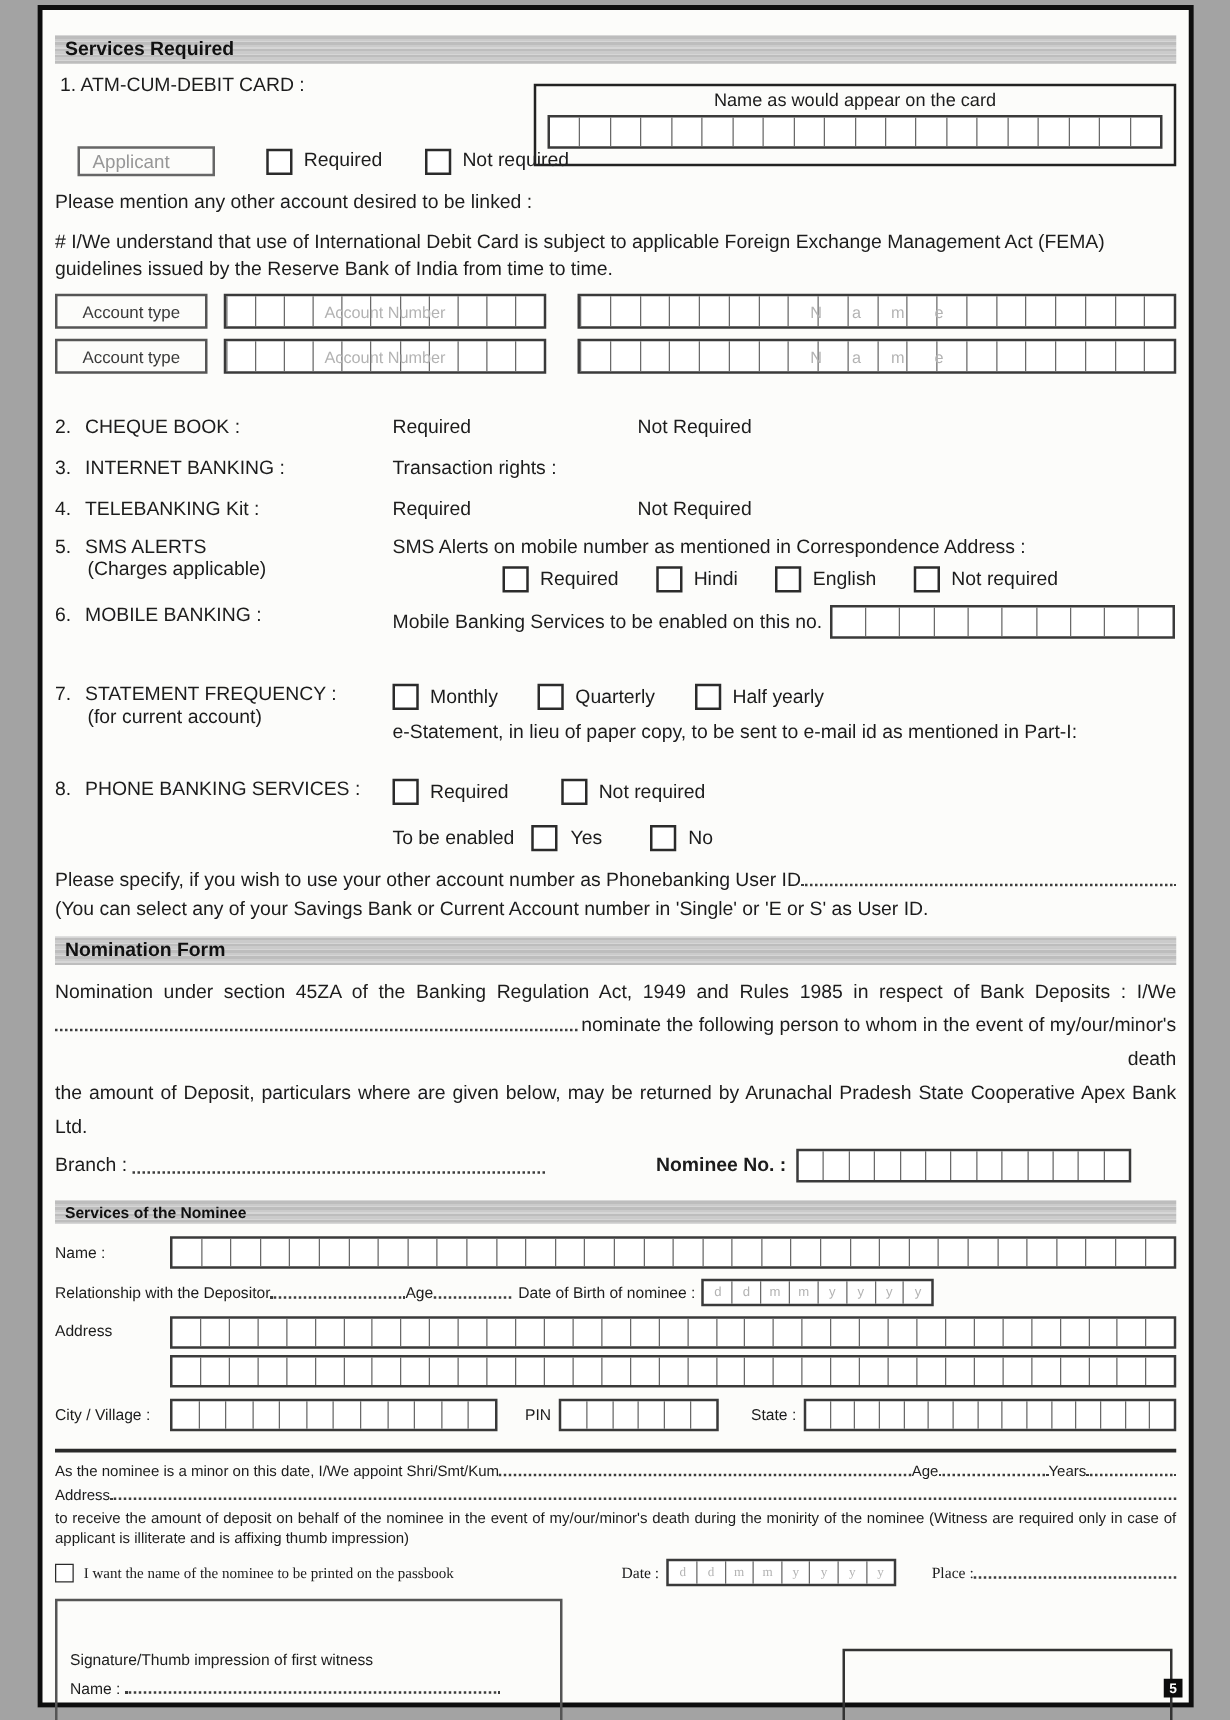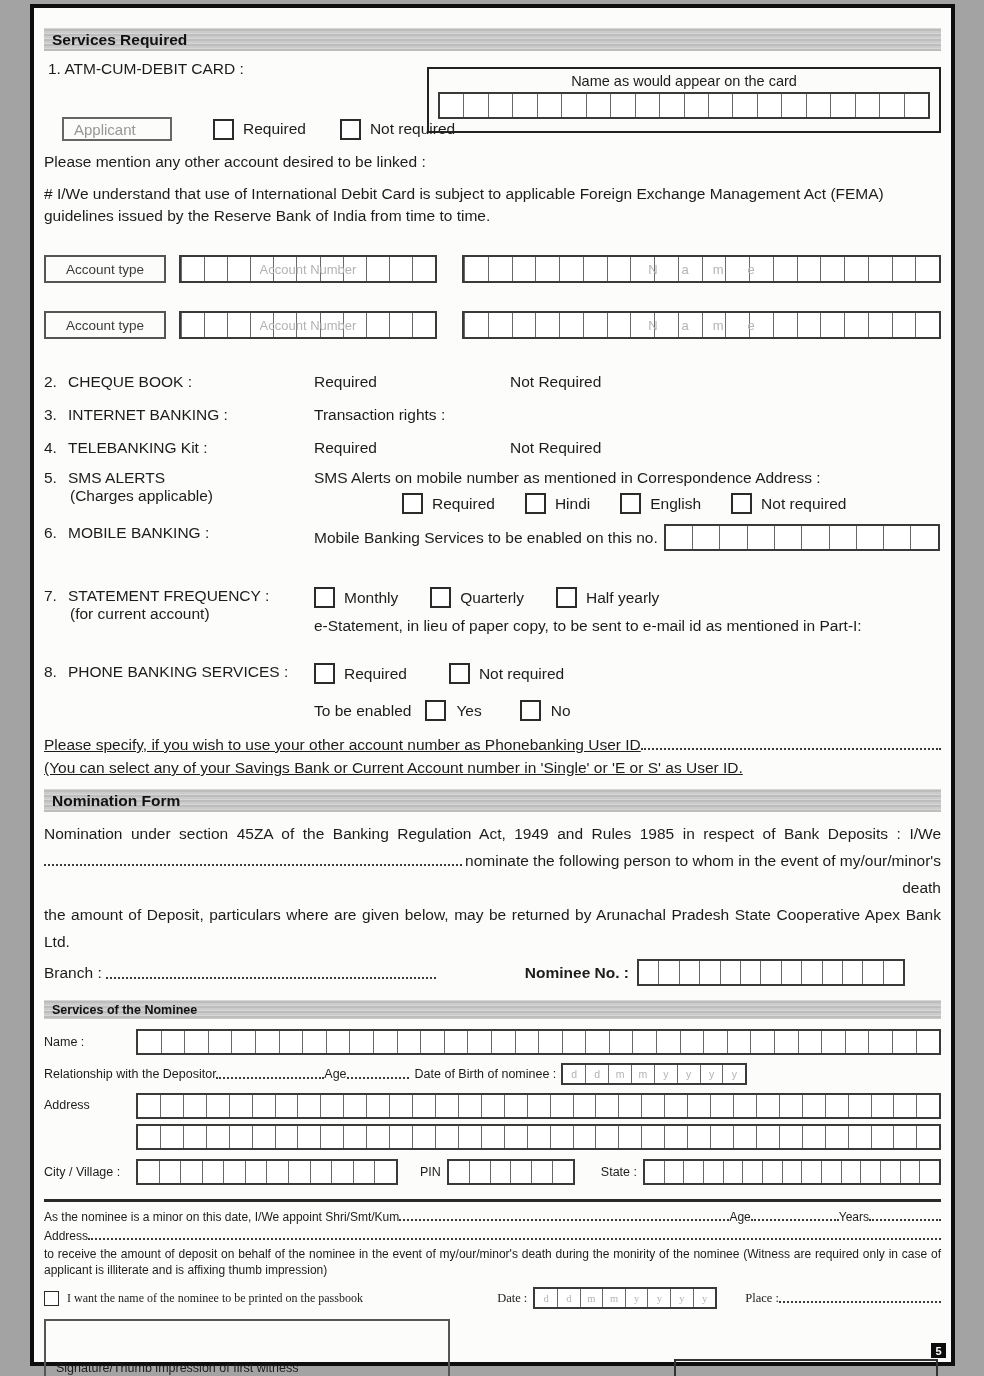--- a/index.html
+++ b/index.html
@@ -34,32 +34,32 @@
   
   .atm-block { position:relative; height:88px; margin-top:6px; }
   .atm-title { position:absolute; left:4px; top:3px; font-size:15.5px; }
   .app-row { position:absolute; left:18px; bottom:4px; display:flex; align-items:center; }
   .applicant-box { width:110px; height:24px; border:2px solid #666; color:#979797; font-size:15px; display:flex; align-items:center; padding-left:10px; }
   .cbl { display:flex; align-items:center; gap:9px; font-size:15.5px; }
   .namecard { position:absolute; right:0; top:10px; width:514px; height:66px; border:2px solid #222; padding:4px 9px 0 9px; }
   .nc-label { text-align:center; font-size:14.5px; margin-bottom:3px; }
   .nc-strip { height:27px; }
   
-  .acct-row { display:flex; align-items:center; margin-top:28px; }
+  .acct-row { display:flex; align-items:center; margin-top:8px; }
   .acct-type { width:122px; height:28px; border:2px solid #555; display:flex; align-items:center; justify-content:center; font-size:13.5px; color:#3a3a3a; }
   .num-strip { width:258px; height:28px; margin-left:13px; }
   .name-strip { flex:1; height:28px; margin-left:25px; }
   .sp-wide { letter-spacing:24px; text-indent:24px; }
   
   .svc { display:flex; align-items:flex-start; font-size:15.5px; }
   .svc .num { width:24px; flex:none; }
   .svc .lbl { width:246px; flex:none; }
   .svc .content { flex:1; }
   .optrow { display:flex; align-items:center; }
-  .mono-note { font-size:15.5px; line-height:23px;text-decoration:underline; }
+  .mono-note { font-size:15.5px; line-height:23px; }
   
   .nom-p { font-size:15.5px; line-height:27px; margin-top:8px; }
   .just { text-align:justify; text-align-last:justify; }
   .nom-l2 { display:flex; align-items:baseline; }
   
   .nrow { display:flex; align-items:center; font-size:12.5px; }
   .nlabel { width:92px; flex:none; }
   .dividerline { border-top:3px solid #2a2a2a; margin-top:14px; }
   .boxes { position:relative; height:138px; margin-top:4px; }
   .witness-box { position:absolute; left:0; top:6px; width:406px; height:130px; border:2px solid #555; padding:6px 10px; font-size:12.5px; }

